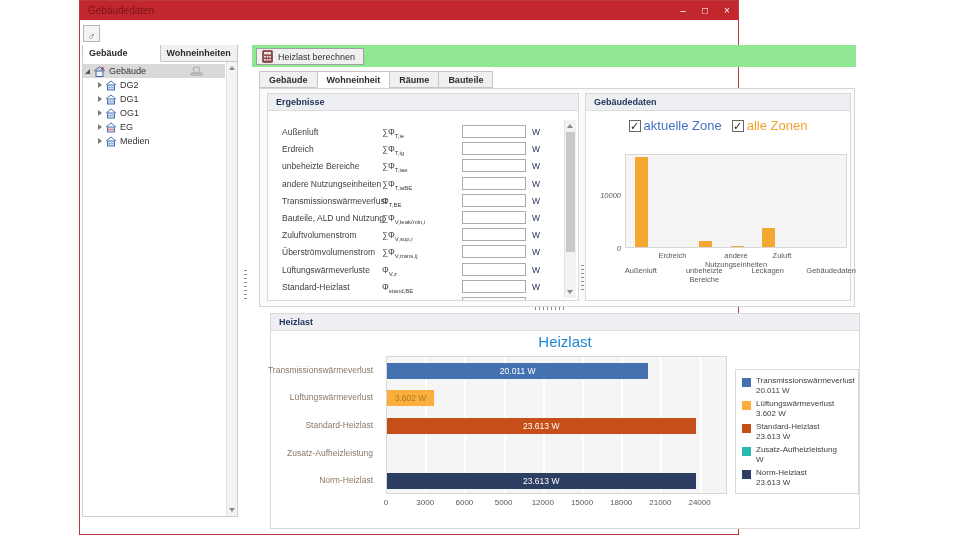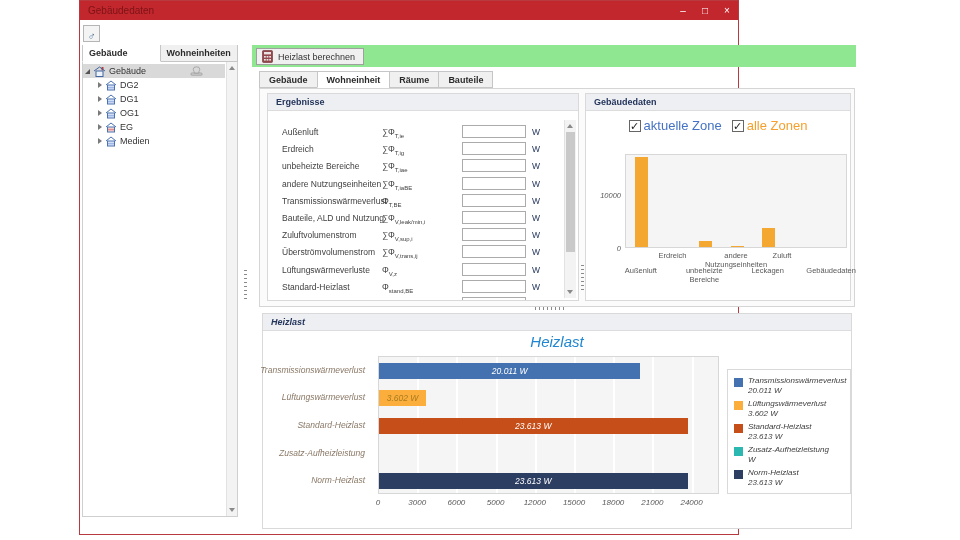--- a/index.html
+++ b/index.html
@@ -323,21 +323,21 @@
                 <div class="wv-xlab" style="width: 78px; left: 111px; top: 158px;">andere Nutzungseinheiten</div>
                 <div class="wv-xlab" style="width: 58px; left: 152.714px; top: 173px;">Leckagen</div>
                 <div class="wv-xlab" style="width: 58px; left: 167px; top: 158px;">Zuluft</div>
                 <div class="wv-xlab" style="width: 58px; left: 216.143px; top: 173px;">Gebäudedaten</div>
               </div>
           </div>
         </div>
 
         <div class="h-grip" style="left:283px; top:287px; width:32px;"></div>
 
-        <div class="panel" style="left:10px; top:293px; width:590px; height:216px;font-style:italic;">
+        <div class="panel" style="left:18px; top:293px; width:590px; height:216px;">
           <div class="panel-hd">Heizlast</div>
           <div class="hl-title">Heizlast</div>
           <div class="hl-cats" id="hlCats">
               <div class="hl-cat">Transmissionswärmeverlust</div>
               <div class="hl-cat">Lüftungswärmeverlust</div>
               <div class="hl-cat">Standard-Heizlast</div>
               <div class="hl-cat">Zusatz-Aufheizleistung</div>
               <div class="hl-cat">Norm-Heizlast</div>
             </div>
           <div class="hl-plot" id="hlPlot">

